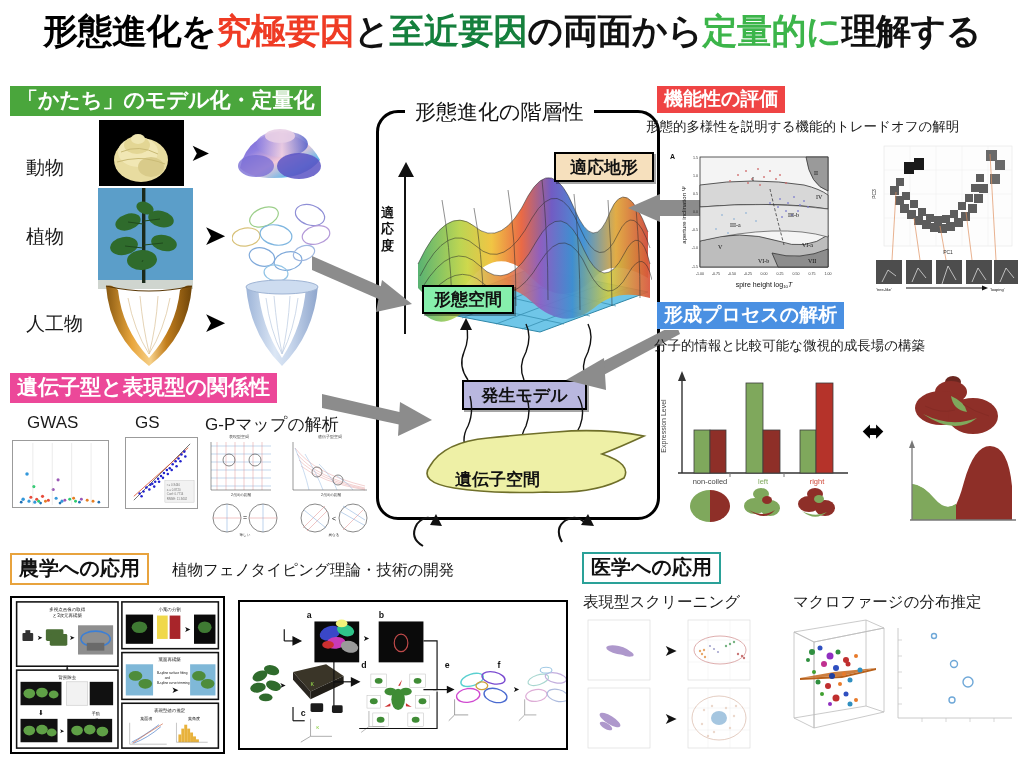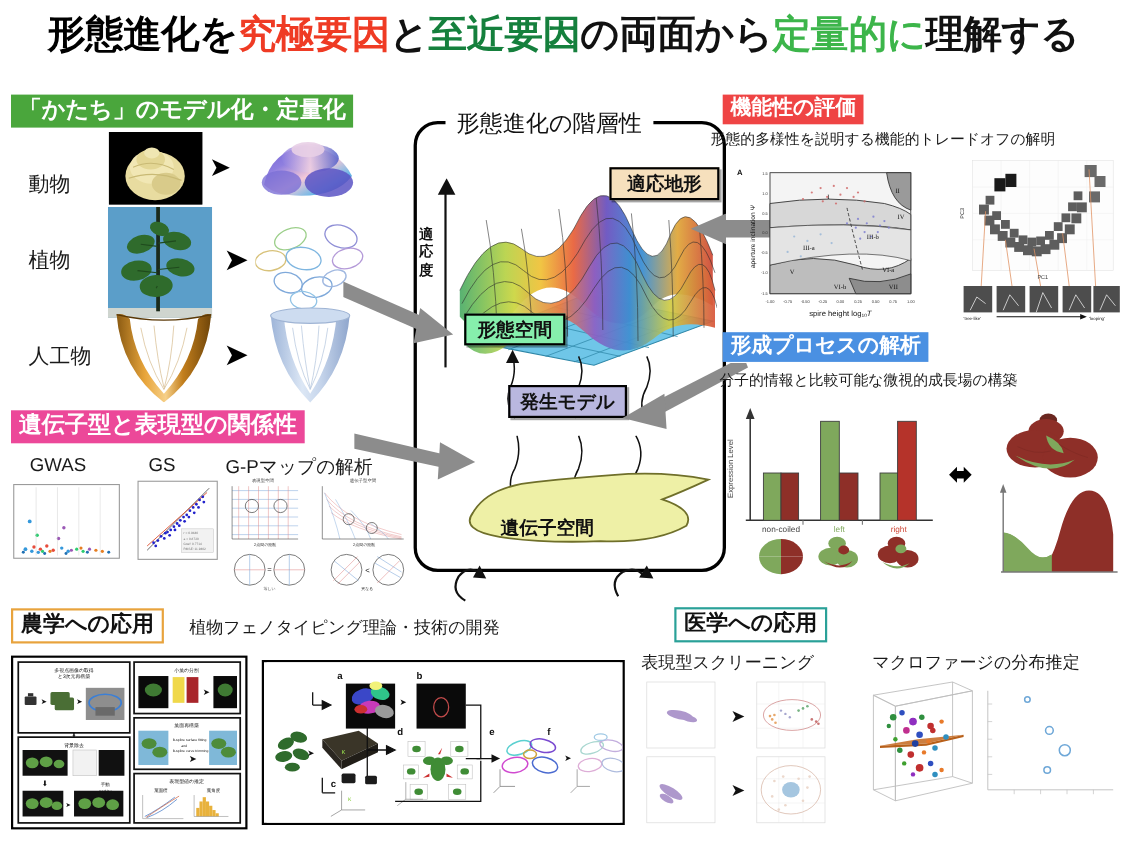--- a/index.html
+++ b/index.html
@@ -436,21 +436,21 @@
 
   <svg style="position:absolute;left:400px;top:318px;" width="230" height="68">
     <g stroke="#111" stroke-width="1.4" fill="none">
       <path d="M68 62 Q58 48 64 34 Q70 20 66 6"></path>
       <path d="M124 62 Q118 48 126 34 Q132 18 126 6"></path>
       <path d="M186 62 Q180 48 188 34 Q194 18 188 6"></path>
     </g>
     <polygon points="66,0 72,12 60,12" fill="#111"></polygon>
   </svg>
 
-  <div class="tag violet" style="left:462px;top:350px;width:108px;height:30px;font-size:17px;">発生モデル</div>
+  <div class="tag violet" style="left:462px;top:380px;width:125px;height:30px;font-size:17px;">発生モデル</div>
 
   <svg style="position:absolute;left:400px;top:396px;" width="230" height="62">
     <g stroke="#111" stroke-width="1.4" fill="none">
       <path d="M68 58 Q60 44 68 30 Q74 16 70 0"></path>
       <path d="M124 58 Q118 44 126 30 Q132 14 126 0"></path>
       <path d="M178 58 Q172 44 180 30 Q186 14 178 0"></path>
     </g>
   </svg>
 
   <div class="imgbox" style="left:396px;top:418px;width:254px;height:88px;">
@@ -1001,21 +1001,21 @@
         <ellipse cx="22" cy="-6" rx="6" ry="3" stroke="#90c0e0"></ellipse>
         <g stroke="#888" stroke-width=".8">
             <path d="M0 40 L0 24"></path>
             <path d="M0 40 L12 40"></path>
             <path d="M0 40 L-6 46"></path>
           </g>
       </g>
     </svg>
   </div>
 
-  <div class="chip outline" style="left:582px;top:552px;font-size:20px;border-color:#2aa198;margin-left:31px;">医学への応用</div>
+  <div class="chip outline" style="left:582px;top:552px;font-size:20px;border-color:#2aa198;">医学への応用</div>
   <div class="sub" style="left:583px;top:592px;font-size:15.5px;">表現型スクリーニング</div>
   <div class="sub" style="left:793px;top:592px;font-size:15.5px;">マクロファージの分布推定</div>
 
   <div class="imgbox" style="left:584px;top:616px;width:200px;height:138px;">
     <svg viewBox="0 0 200 138" width="200" height="138">
 
       <rect x="4" y="4" width="62" height="60" fill="#fff" stroke="#d8d8d8" stroke-width=".6"></rect>
       <g fill="#9b7fc0" opacity=".8">
         <ellipse cx="34" cy="34" rx="12" ry="4" transform="rotate(12 34 34)"></ellipse>
         <ellipse cx="42" cy="37" rx="8" ry="3" transform="rotate(16 42 37)"></ellipse>

